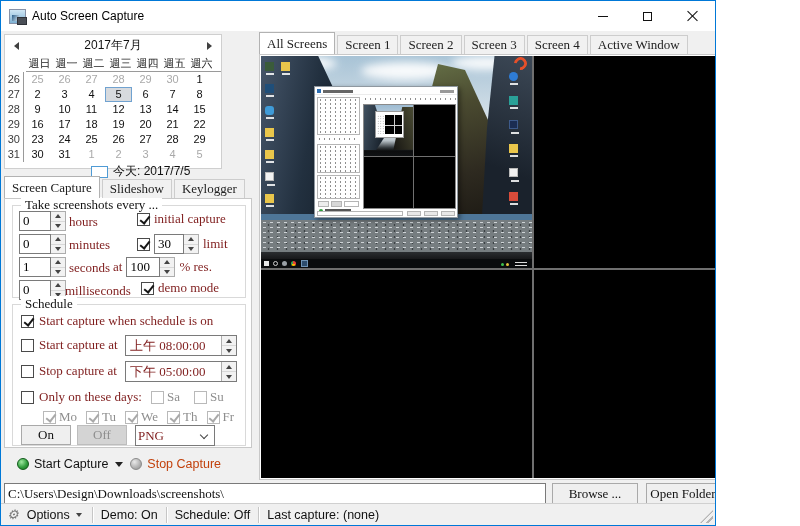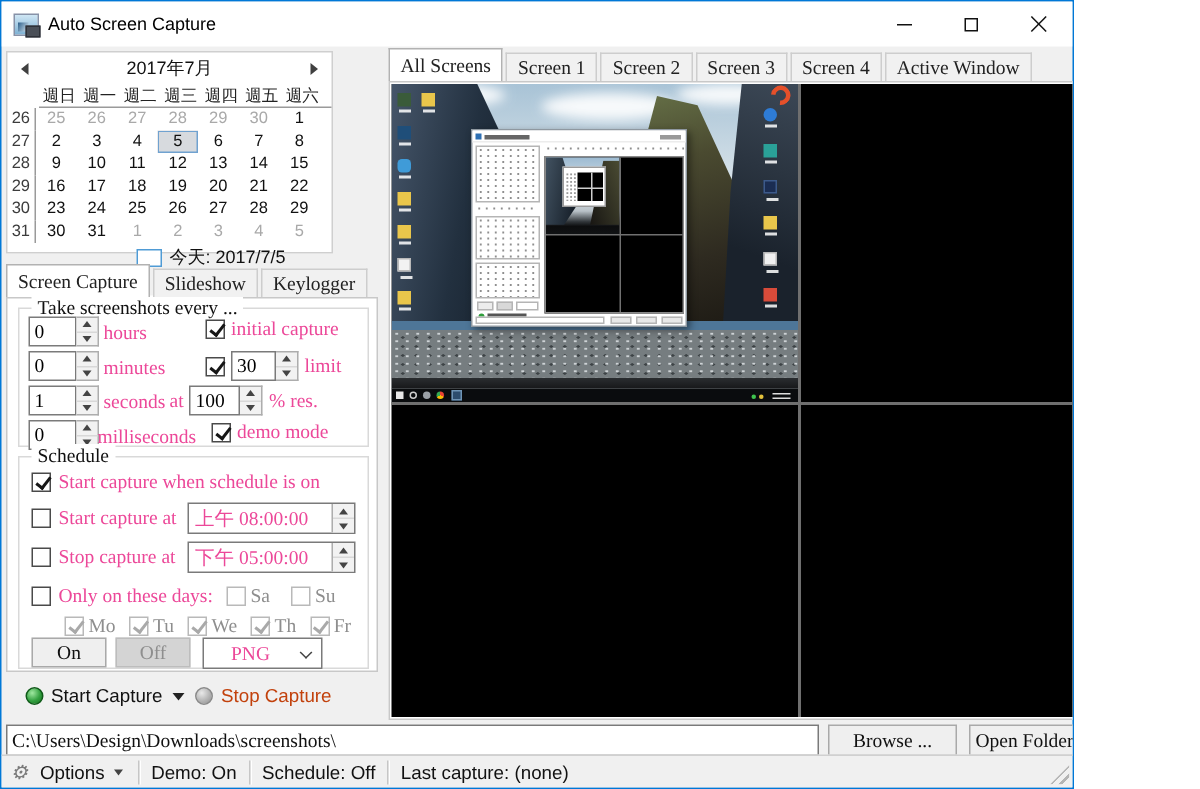--- a/index.html
+++ b/index.html
@@ -35,41 +35,41 @@
 .day.muted{color:#a9a9a9}
 .day.selected{background:#d7dade;box-shadow:inset 0 0 0 1px #70a2d0}
 .cal-foot{display:flex;align-items:center;margin:1px 0 0 86px;gap:5px;font-size:12px}
 .todaybox{width:17px;height:12px;border:1px solid #4f9bd5;background:#fff}
 
 .tabstrip{position:absolute;display:flex;align-items:flex-end;font-family:"Liberation Serif",serif;font-size:13px;z-index:3}
 .tab{height:19px;line-height:18px;padding:0 7px;background:#f1f1f1;border:1px solid #cdcdcd;border-bottom:none;margin-right:2px;color:#222;white-space:nowrap}
 .tab.active{height:22px;line-height:21px;background:#fff;border-color:#b2b2b2;position:relative;z-index:4}
 .tabpage{position:absolute;background:#fff;border:1px solid #c8c8c8;z-index:1}
 
-.sf{font-family:"Liberation Serif",serif;font-size:13px;color:#ec4899;white-space:nowrap}
+.sf{font-family:"Liberation Serif",serif;font-size:13px;color:#7f1d1d;white-space:nowrap}
 .dim{color:#8e8e8e}
 .grp{position:absolute;border:1px solid #d9d9d9}
 .legend{position:absolute;top:-9px;left:8px;background:#fff;padding:0 4px;font-family:"Liberation Serif",serif;font-size:13px;color:#111;white-space:nowrap}
 .row{position:absolute;display:flex;align-items:center}
 .numbox{height:20px;border:1px solid #7a7a7a;background:#fff;font-family:"Liberation Serif",serif;font-size:13px;padding:0 3px;line-height:18px}
 .spin{display:flex;flex-direction:column;width:15px;height:20px;border:1px solid #adadad;border-left:none;background:#f2f2f2}
 .spin>span{flex:1;display:flex;align-items:center;justify-content:center}
 .spin>span+span{border-top:1px solid #d8d8d8}
 .tup{width:0;height:0;border-left:3px solid transparent;border-right:3px solid transparent;border-bottom:4px solid #444}
 .tdn{width:0;height:0;border-left:3px solid transparent;border-right:3px solid transparent;border-top:4px solid #444}
 .cb{width:13px;height:13px;border:1px solid #4a4a4a;background:#fff;position:relative;flex:none}
 .cb.on::after{content:"";position:absolute;left:3.5px;top:0.5px;width:4px;height:8px;border:solid #161616;border-width:0 2px 2px 0;transform:rotate(38deg)}
 .cb.dis{border-color:#b9b9b9}
 .cb.dis.on::after{border-color:#a9a9a9}
 .timebox{width:112px;height:21px;border:1px solid #7a7a7a;background:#fff;display:flex;align-items:center}
 .timebox .txt{flex:1;padding-left:4px}
 .timebox .spin{border:none;border-left:1px solid #adadad;height:100%}
 .btn{display:flex;align-items:center;justify-content:center;background:#efefef;border:1px solid #a9a9a9;font-family:"Liberation Serif",serif;font-size:13px;color:#111}
 .btn.disabled{background:#d4d4d4;border-color:#bdbdbd;color:#8e8e8e}
-.select{position:relative;display:flex;align-items:center;background:#fff;border:1px solid #7a7a7a;padding-left:18px}
+.select{position:relative;display:flex;align-items:center;background:#fff;border:1px solid #7a7a7a;padding-left:2px}
 .chev{position:absolute;right:7px;top:6px;width:6px;height:6px;border-right:1.5px solid #444;border-bottom:1.5px solid #444;transform:rotate(45deg)}
 .dayitem{display:flex;align-items:center;gap:3px}
 
 .startrow{position:absolute;left:16px;top:456px;display:flex;align-items:center;gap:5px;font-size:12.5px;color:#111}
 .orb{width:12px;height:12px;border-radius:50%}
 .orb.green{background:radial-gradient(circle at 35% 30%,#9fe8a0,#33a040 55%,#17701f);border:1px solid #0f5a18}
 .orb.gray{background:radial-gradient(circle at 35% 30%,#e9e9e9,#b5b5b5 55%,#8e8e8e);border:1px solid #8a8a8a}
 .ddown{width:0;height:0;border-left:4px solid transparent;border-right:4px solid transparent;border-top:5px solid #222;margin:0 2px}
 
 .path{position:absolute;left:3px;top:482px;width:542px;height:21px;border:1px solid #7a7a7a;background:#fff;font-family:"Liberation Serif",serif;font-size:13px;padding:0 3px;color:#111}

